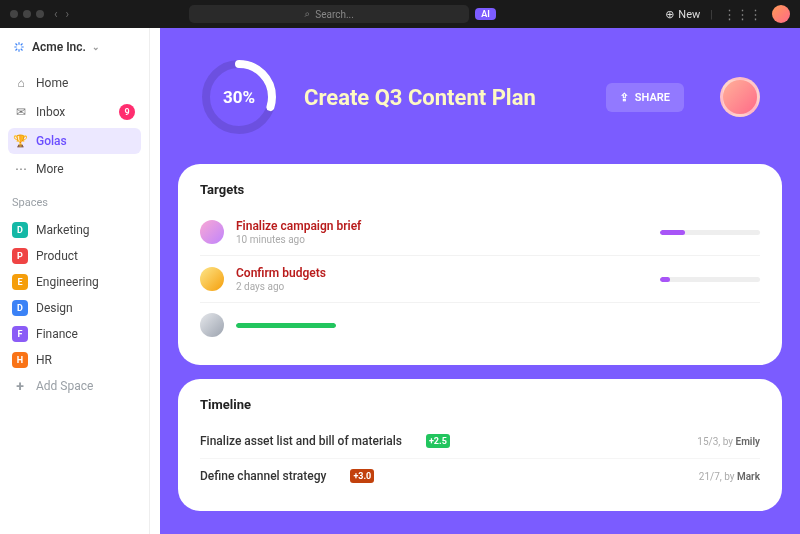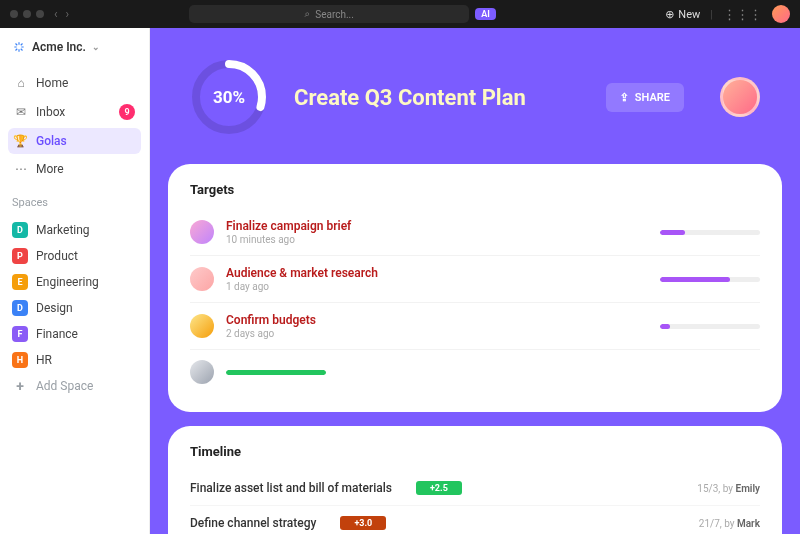--- a/index.html
+++ b/index.html
@@ -25,21 +25,21 @@
 .side-item.active { background: #ece8ff; color: #6b4eff; font-weight: 500; }
 .side-item .icon { width: 14px; color: #777; display: flex; justify-content: center; }
 .side-item.active .icon { color: #6b4eff; }
 .badge-count { margin-left: auto; background: #ff2d6f; color: #fff; border-radius: 9px; min-width: 16px; height: 16px; font-size: 9px; display: flex; align-items: center; justify-content: center; padding: 0 4px; font-weight: 600; }
 .spaces-label { color: #9aa0a6; font-size: 11px; margin: 14px 4px 8px; }
 .space-item { display: flex; align-items: center; gap: 8px; padding: 5px 4px; color: #444; cursor: pointer; }
 .space-icon { width: 16px; height: 16px; border-radius: 4px; color: #fff; font-size: 9px; font-weight: 700; display: flex; align-items: center; justify-content: center; }
 .add-space { color: #9aa0a6; }
 .add-space .space-icon { background: none; color: #9aa0a6; font-size: 14px; }
 
-.main { flex: 1; background: #7b5cff; overflow-y: auto; }
+.main { flex: 1; background: #7b5cff; overflow-y: auto; margin-left: 10px; }
 .hero { padding: 30px 40px 28px; display: flex; align-items: center; gap: 26px; }
 .progress-ring { position: relative; width: 78px; height: 78px; }
 .progress-ring svg { transform: rotate(-90deg); }
 .progress-ring .bg { stroke: rgba(0,0,0,0.12); }
 .progress-ring .fg { stroke: #fff; }
 .progress-pct { position: absolute; inset: 0; display: flex; align-items: center; justify-content: center; color: #fff; font-size: 17px; font-weight: 700; }
 .hero-title { color: #fef9c3; font-size: 22px; font-weight: 700; flex: 1; }
 .share-btn { background: rgba(255,255,255,0.18); color: #fff; border: none; padding: 8px 14px; border-radius: 6px; font-size: 11px; font-weight: 600; display: flex; align-items: center; gap: 6px; cursor: pointer; }
 .hero-avatar { width: 40px; height: 40px; border-radius: 50%; background: linear-gradient(135deg,#ffb199,#ff6a88); border: 3px solid rgba(255,255,255,0.5); margin-left: 10px; }
 
@@ -50,21 +50,21 @@
 .t-avatar { width: 24px; height: 24px; border-radius: 50%; flex-shrink: 0; }
 .t-body { flex: 1; }
 .t-title { font-size: 12px; font-weight: 600; color: #b91c1c; }
 .t-meta { font-size: 10px; color: #aaa; margin-top: 1px; }
 .t-bar { width: 100px; height: 5px; background: #eee; border-radius: 3px; overflow: hidden; }
 .t-bar-fill { height: 100%; border-radius: 3px; }
 
 .timeline-row { display: flex; align-items: center; gap: 24px; padding: 10px 0; border-top: 1px solid #f5f5f5; font-size: 12px; }
 .timeline-row:first-of-type { border-top: none; }
 .tl-title { color: #333; font-weight: 500; }
-.tl-badge { background: #22c55e; color: #fff; font-size: 9px; font-weight: 700; padding: 2px 14px; border-radius: 3px; }
+.tl-badge { background: #22c55e; color: #fff; font-size: 9px; font-weight: 700; padding: 2px 3px; border-radius: 3px; }
 .tl-badge.muted { background: #c2410c; color: #fff; }
 .tl-meta { margin-left: auto; font-size: 10px; color: #aaa; }
 .tl-meta b { color: #666; font-weight: 600; }
 </style>
 </head>
 <body>
 
 <div class="topbar">
   <div class="traffic">
       <span></span>
@@ -177,30 +177,20 @@
             <div class="t-avatar" style="background:linear-gradient(135deg,#f9a8d4,#c084fc)"></div>
             <div class="t-body">
               <div class="t-title">Finalize campaign brief</div>
               <div class="t-meta">10 minutes ago</div>
             </div>
             <div class="t-bar">
               <div class="t-bar-fill" style="width:25%;background:#a855f7"></div>
             </div>
           </div>
           <div class="target-row">
-            <div class="t-avatar" style="background:linear-gradient(135deg,#fecaca,#fca5a5)"></div>
-            <div class="t-body">
-              <div class="t-title">Audience &amp; market research</div>
-              <div class="t-meta">1 day ago</div>
-            </div>
-            <div class="t-bar">
-              <div class="t-bar-fill" style="width:70%;background:#a855f7"></div>
-            </div>
-          </div>
-          <div class="target-row">
             <div class="t-avatar" style="background:linear-gradient(135deg,#fde68a,#f59e0b)"></div>
             <div class="t-body">
               <div class="t-title">Confirm budgets</div>
               <div class="t-meta">2 days ago</div>
             </div>
             <div class="t-bar">
               <div class="t-bar-fill" style="width:10%;background:#a855f7"></div>
             </div>
           </div>
           <div class="target-row">

